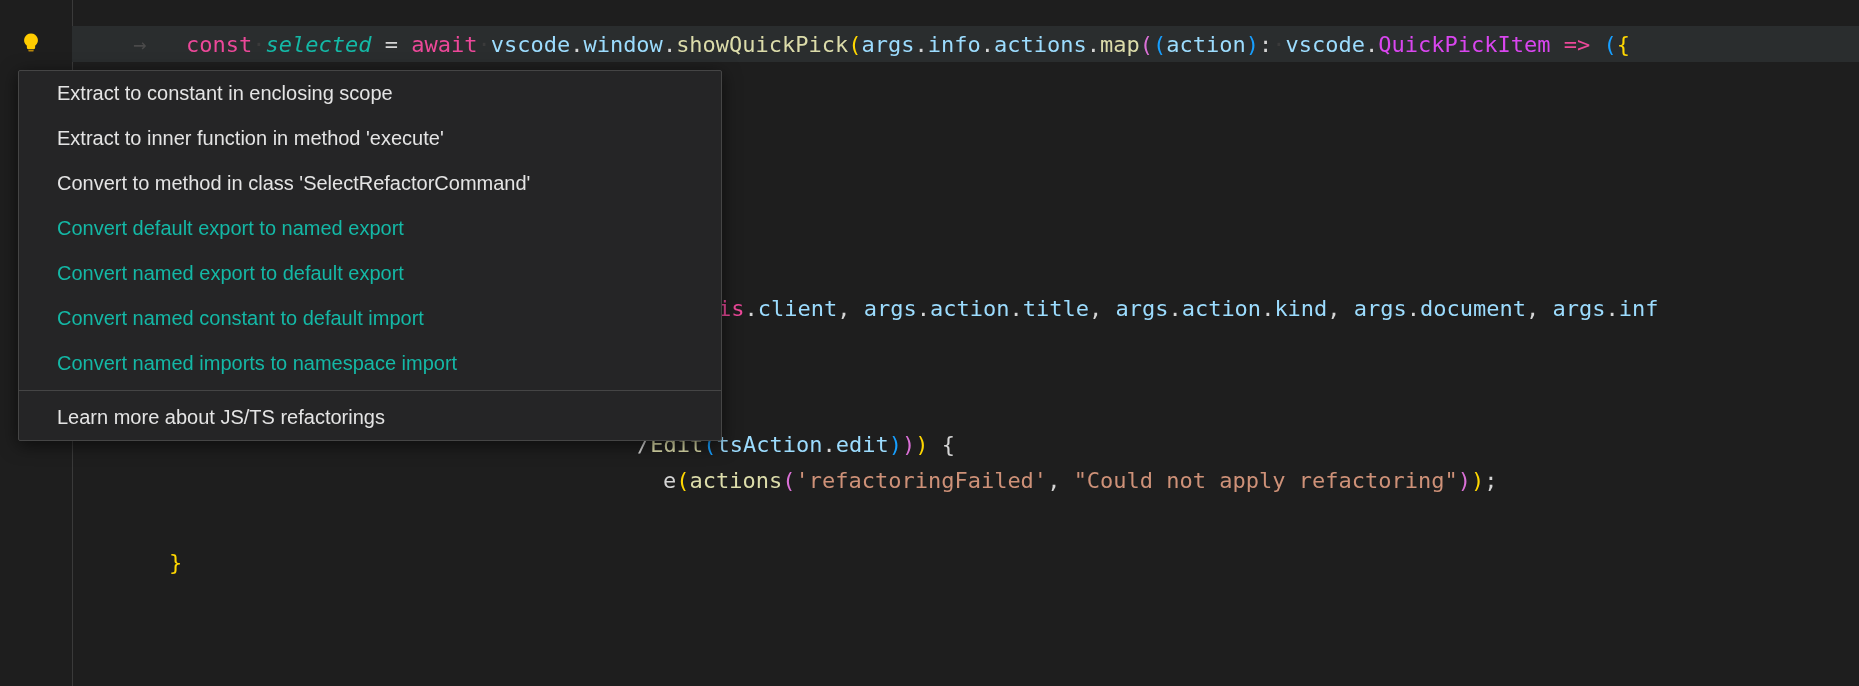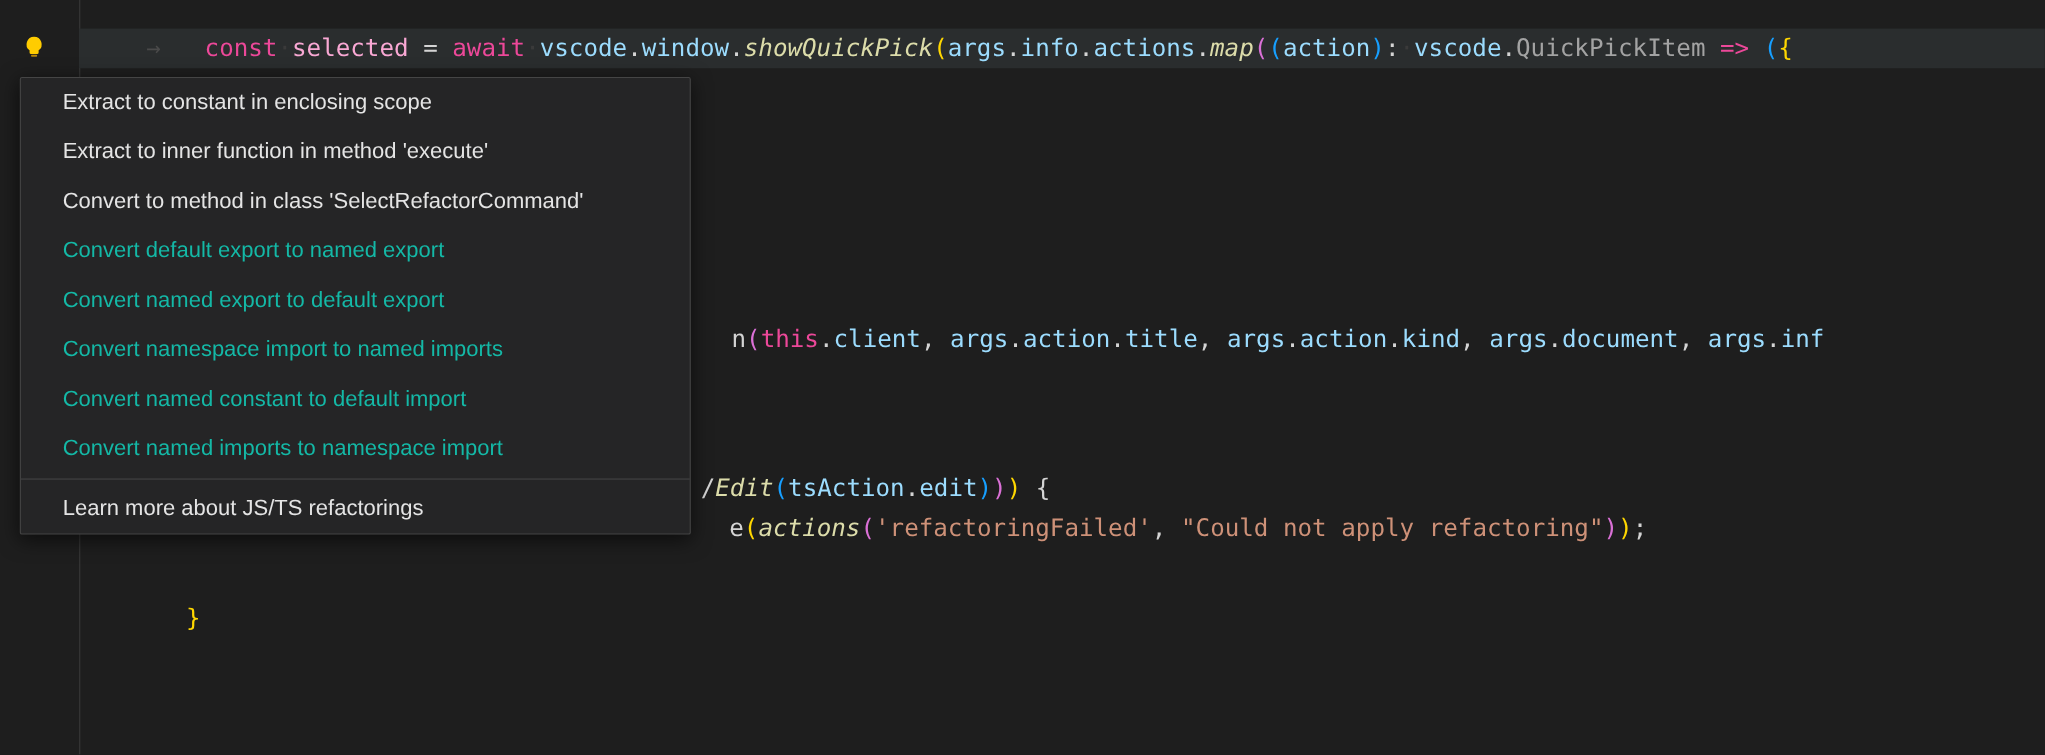--- a/index.html
+++ b/index.html
@@ -46,23 +46,23 @@
   .line-11 { top: 462px; }
   .line-14 { top: 544px; }
   .line-content { padding-left: 8px; }
   .indent-dots {
     color: #3a3a3a;
     letter-spacing: 0;
   }
   .arrow-glyph { color: #4a4a4a; }
   .tok-kw   { color: #ec4899; }
   .tok-var  { color: #9CDCFE; }
-  .tok-const{ color: #f9a8d4; }
-  .tok-fn   { color: #DCDCAA; font-style: italic; }
-  .tok-type { color: #a3a3a3; text-align: right; }
+  .tok-const{ color: #14b8a6; font-style: italic; }
+  .tok-fn   { color: #DCDCAA; }
+  .tok-type { color: #d946ef; text-align: right; }
   .tok-pun  { color: #D4D4D4; }
   .tok-dot  { color: #D4D4D4; }
   .tok-op   { color: #D4D4D4; }
   .tok-str  { color: #CE9178; }
   .tok-br-y { color: #FFD700; }
   .tok-br-p { color: #DA70D6; }
   .tok-br-b { color: #179FFF; }
 
   .bulb {
     position: absolute;
@@ -70,21 +70,21 @@
     width: 26px; height: 26px;
     display: flex; align-items: center; justify-content: center;
     cursor: pointer;
   }
   .bulb svg { width: 22px; height: 22px; }
 
   .popup {
     position: absolute;
     left: 18px;
     top: 70px;
-    width: 610px;
+    width: 704px;
     background: #252526;
     border: 1px solid #454545;
     box-shadow: 0 4px 18px rgba(0,0,0,0.6);
     border-radius: 2px;
     font-size: 20px;
   }
   .popup-item {
     padding: 10px 22px 10px 38px;
     color: #e4e4e4;
     cursor: pointer;
@@ -139,18 +139,17 @@
     <rect fill="#B8860B" x="6" y="13" width="4" height="1.2" rx="0.5"></rect>
   </svg>
 </div>
 
 <div class="popup">
   <div class="popup-item"><span>Extract to constant in enclosing scope</span></div>
   <div class="popup-item"><span>Extract to inner function in method 'execute'</span></div>
   <div class="popup-item"><span>Convert to method in class 'SelectRefactorCommand'</span></div>
   <div class="popup-item disabled"><span>Convert default export to named export</span></div>
   <div class="popup-item disabled"><span>Convert named export to default export</span></div>
-  <div class="popup-item disabled"><span>Convert namespace import to named imports</span></div>
   <div class="popup-item disabled"><span>Convert named constant to default import</span></div>
   <div class="popup-item disabled"><span>Convert named imports to namespace import</span></div>
   <div class="popup-sep"></div>
   <div class="popup-item"><span>Learn more about JS/TS refactorings</span></div>
 </div>
 
 </body></html>

